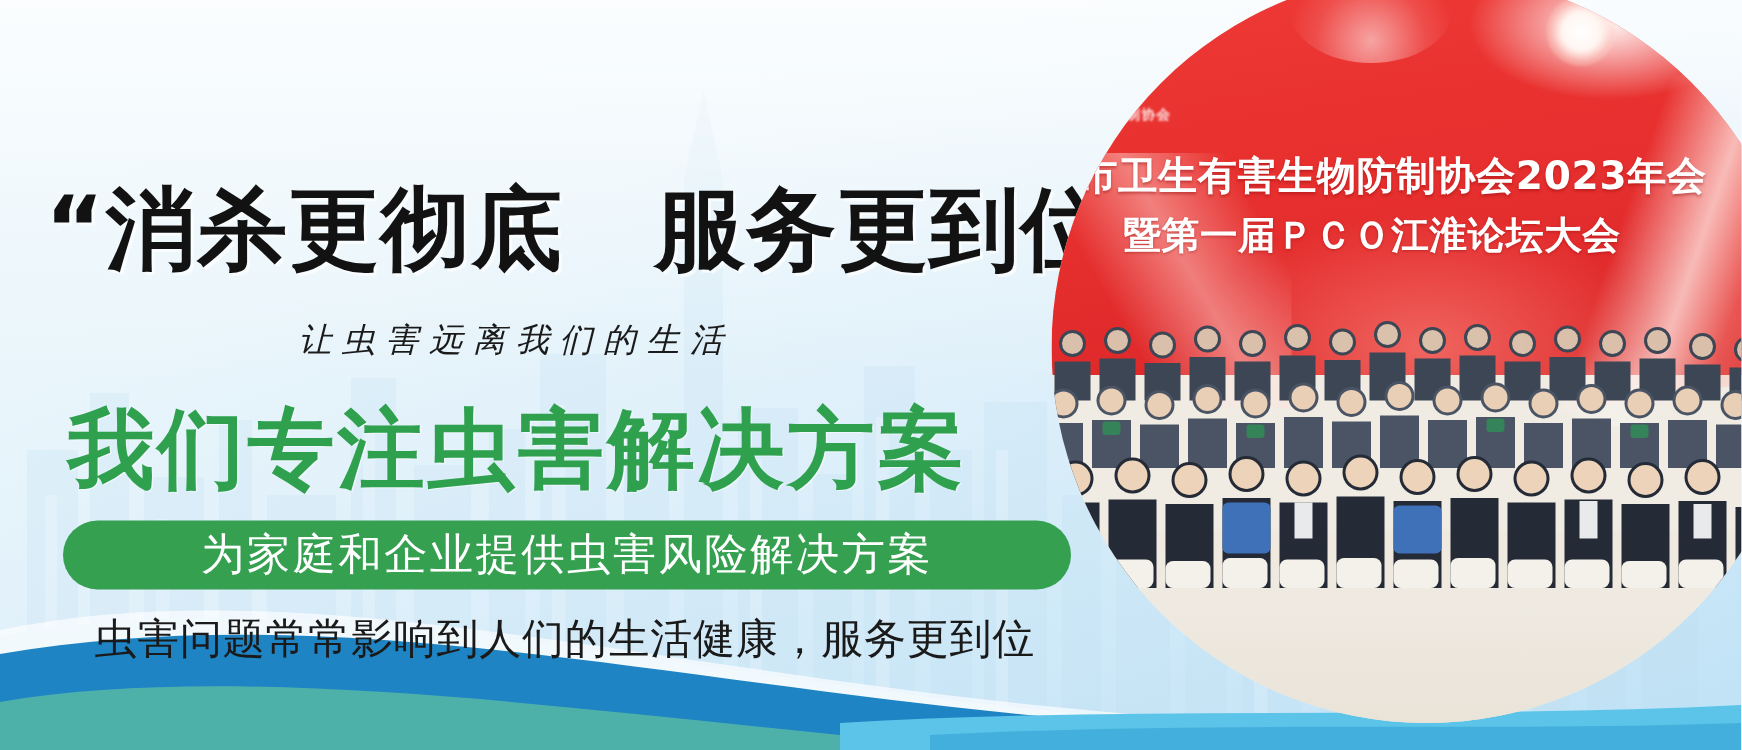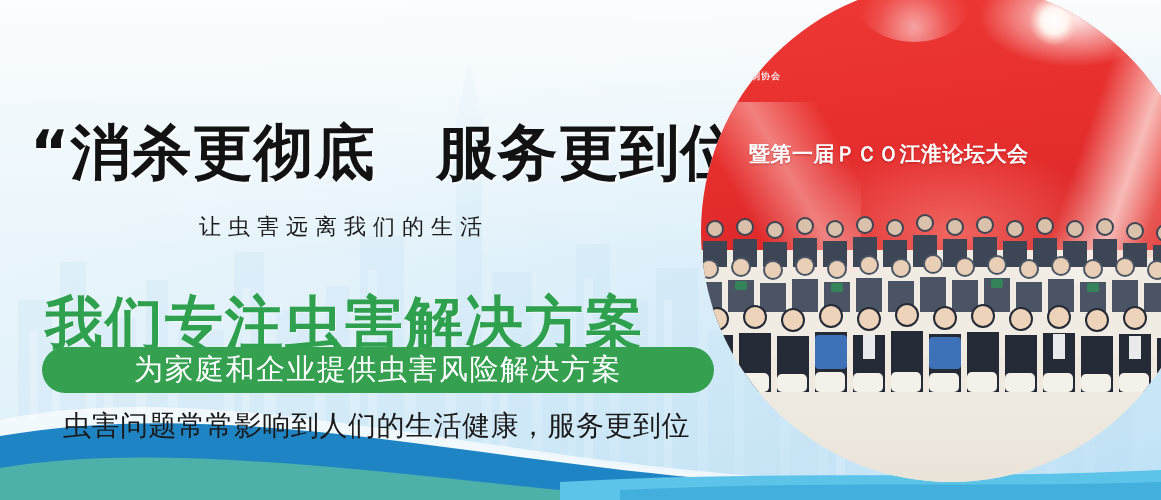--- a/index.html
+++ b/index.html
@@ -63,43 +63,43 @@
     color:rgba(255,255,255,.85);font-size:9px;font-weight:700;
     letter-spacing:1px;filter:blur(.6px);
     font-family:Liberation Mono, monospace;
   }
   .stage-line1,.stage-line2{
     position:absolute;color:#ffffff;font-weight:900;white-space:nowrap;
     font-family:"DejaVu Sans",sans-serif;
     text-shadow:0 1px 2px rgba(140,10,10,.45);
   }
   .stage-line1{left:18px;top:118px;font-size:26px;letter-spacing:.5px;}
-  .stage-line2{left:48px;top:158px;font-size:21px;letter-spacing:.5px;}
+  .stage-line2{left:48px;top:158px;font-size:25px;letter-spacing:.5px;}
 
   
   .crowd{position:absolute;left:0;top:225px;width:500px;height:185px;}
   .floor{
     position:absolute;left:0;top:372px;width:500px;height:128px;
     background:linear-gradient(180deg,#efe9df 0%,#efeae1 40%,#e9e3d8 100%);
   }
 
   
   .headline{
     position:absolute;left:30px;top:113px;
     font-size:60px;font-weight:900;color:#121212;letter-spacing:1px;
     font-family:"DejaVu Sans",sans-serif;white-space:nowrap;
     text-shadow:2px 2px 0 rgba(255,255,255,.65);
   }
   .subline{
     position:absolute;left:199px;top:212px;
     font-size:22px;color:#1b1b1b;letter-spacing:7px;
-    font-family:"DejaVu Sans",sans-serif;white-space:nowrap;
+    font-family:"DejaVu Sans",sans-serif;white-space:nowrap;font-style:italic;
   }
   .greenline{
-    position:absolute;left:45px;top:285px;
+    position:absolute;left:45px;top:261px;
     font-size:58px;font-weight:900;color:#2fa14e;letter-spacing:2px;
     font-family:Liberation Serif, serif;white-space:nowrap;
     text-shadow:1px 1px 0 rgba(255,255,255,.5);
   }
   .pill{
     position:absolute;left:42px;top:347px;width:672px;height:46px;
     background:#35a050;border-radius:23px;text-align:right;
   }
   .pill-text{
     position:absolute;left:0;top:0;width:672px;height:46px;
@@ -190,20 +190,21 @@
 
       <div class="floor"></div>
 
       <div class="stage">
         <div class="firework"></div>
         <div class="firework f2"></div>
         <div class="stage-fold"></div>
         <div class="stage-fold2"></div>
         <div class="spotlight"></div>
         <div class="assoc-logo">防制协会</div>
+        <div class="stage-line1">市卫生有害生物防制协会2023年会</div>
         <div class="stage-line2">暨第一届ＰＣＯ江淮论坛大会</div>
       </div>
 
       <svg class="crowd" viewBox="0 0 500 185" preserveAspectRatio="none">
 
         <g>
           <g fill="#3d4654">
             <circle cx="14" cy="22" r="9"></circle>
               <path d="M2,34 h24 v26 h-24 z"></path>
             <circle cx="44" cy="20" r="9"></circle>

